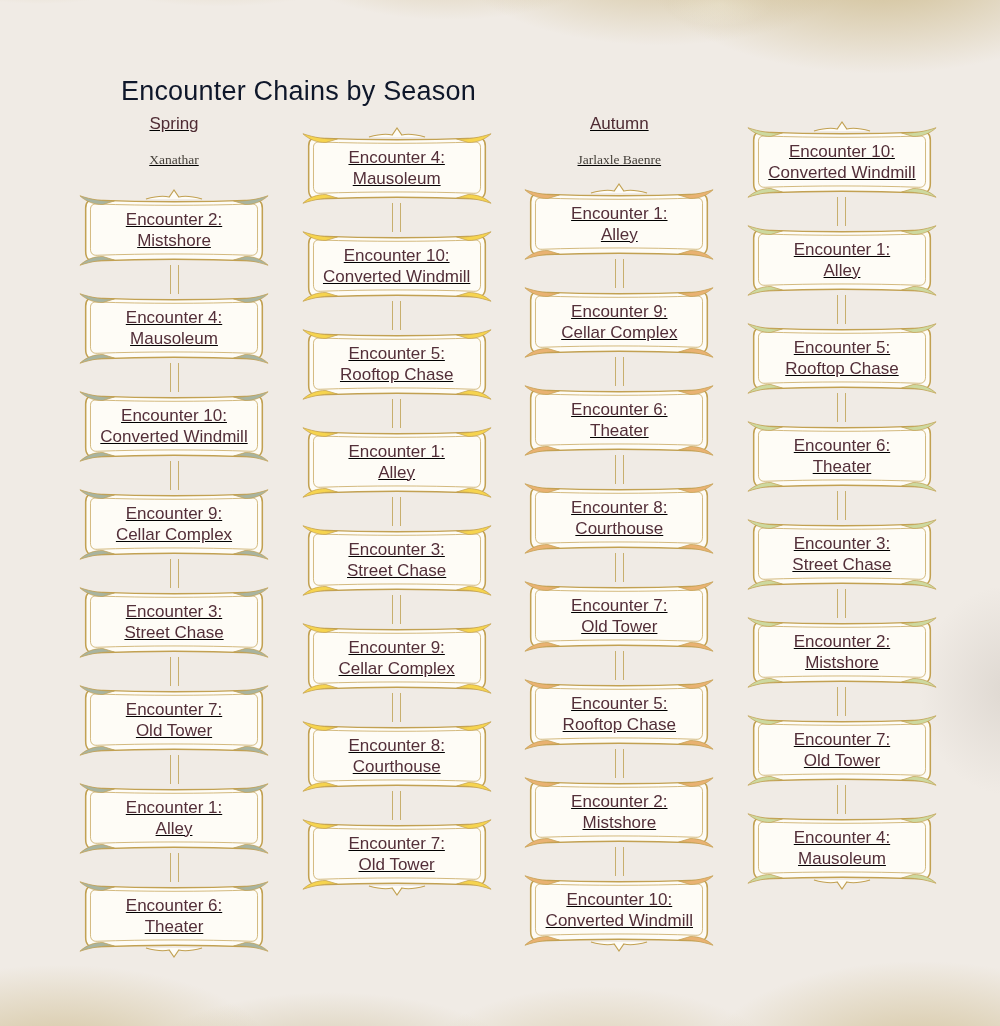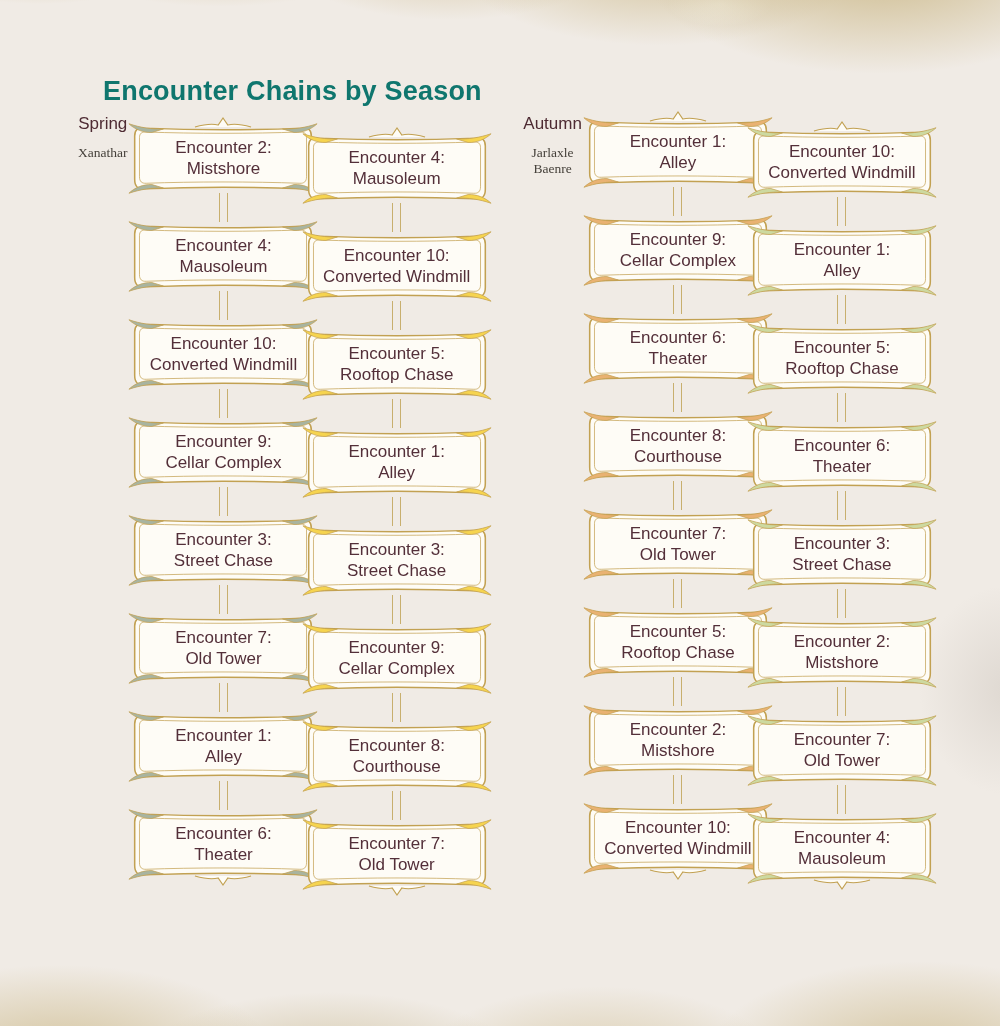--- a/index.html
+++ b/index.html
@@ -27,33 +27,33 @@
       radial-gradient(ellipse 280px 110px at 33% 124%, rgba(198,182,140,.7), rgba(198,182,140,0) 70%),
       radial-gradient(ellipse 260px 120px at 60% 126%, rgba(203,184,136,.65), rgba(203,184,136,0) 72%),
       radial-gradient(ellipse 300px 140px at 92% 120%, rgba(203,184,136,.8), rgba(203,184,136,0) 72%);
   }
   .wash-right{
     right:0;top:560px;width:180px;height:260px;
     background:radial-gradient(ellipse 120px 140px at 105% 50%, rgba(170,160,150,.25), rgba(170,160,150,0) 75%);
   }
   
   .page-title{
-    position:absolute;left:103px;top:58px;
-    font-size:27px;font-weight:700;letter-spacing:.2px;
-    color:#0f766e;
+    position:absolute;left:121px;top:58px;
+    font-size:27px;font-weight:400;letter-spacing:.2px;
+    color:#0f172a;
   }
   
   .columns{
     position:absolute;left:78px;top:114px;width:860px;
     display:flex;justify-content:space-between;
   }
-  .column{width:192px;display:flex;flex-direction:row;}
+  .column{width:192px;display:flex;flex-direction:column;text-decoration:underline;}
   .col-header{text-align:center;margin-bottom:18px;}
   .season{font-size:17px;color:#4e2b33;}
-  .villain{font-family:"Liberation Serif","DejaVu Serif",serif;font-size:13.5px;color:#45403a;margin-top:11px;}
+  .villain{font-family:"Liberation Serif","DejaVu Serif",serif;font-size:13.5px;color:#45403a;margin-top:18px;}
   .column:nth-child(1) .chain{margin-top:8px;}
   .column:nth-child(2) .chain{margin-top:18px;}
   .column:nth-child(3) .chain{margin-top:2px;}
   .column:nth-child(4) .chain{margin-top:12px;}
   .chain{display:flex;flex-direction:column;align-items:center;}
   
   .box{position:relative;width:192px;min-height:73px;display:flex;align-items:center;justify-content:center;}
   .frame{position:absolute;inset:0;width:100%;height:100%;overflow:visible;}
   .txt{
     position:relative;z-index:1;text-align:center;max-width:152px;

